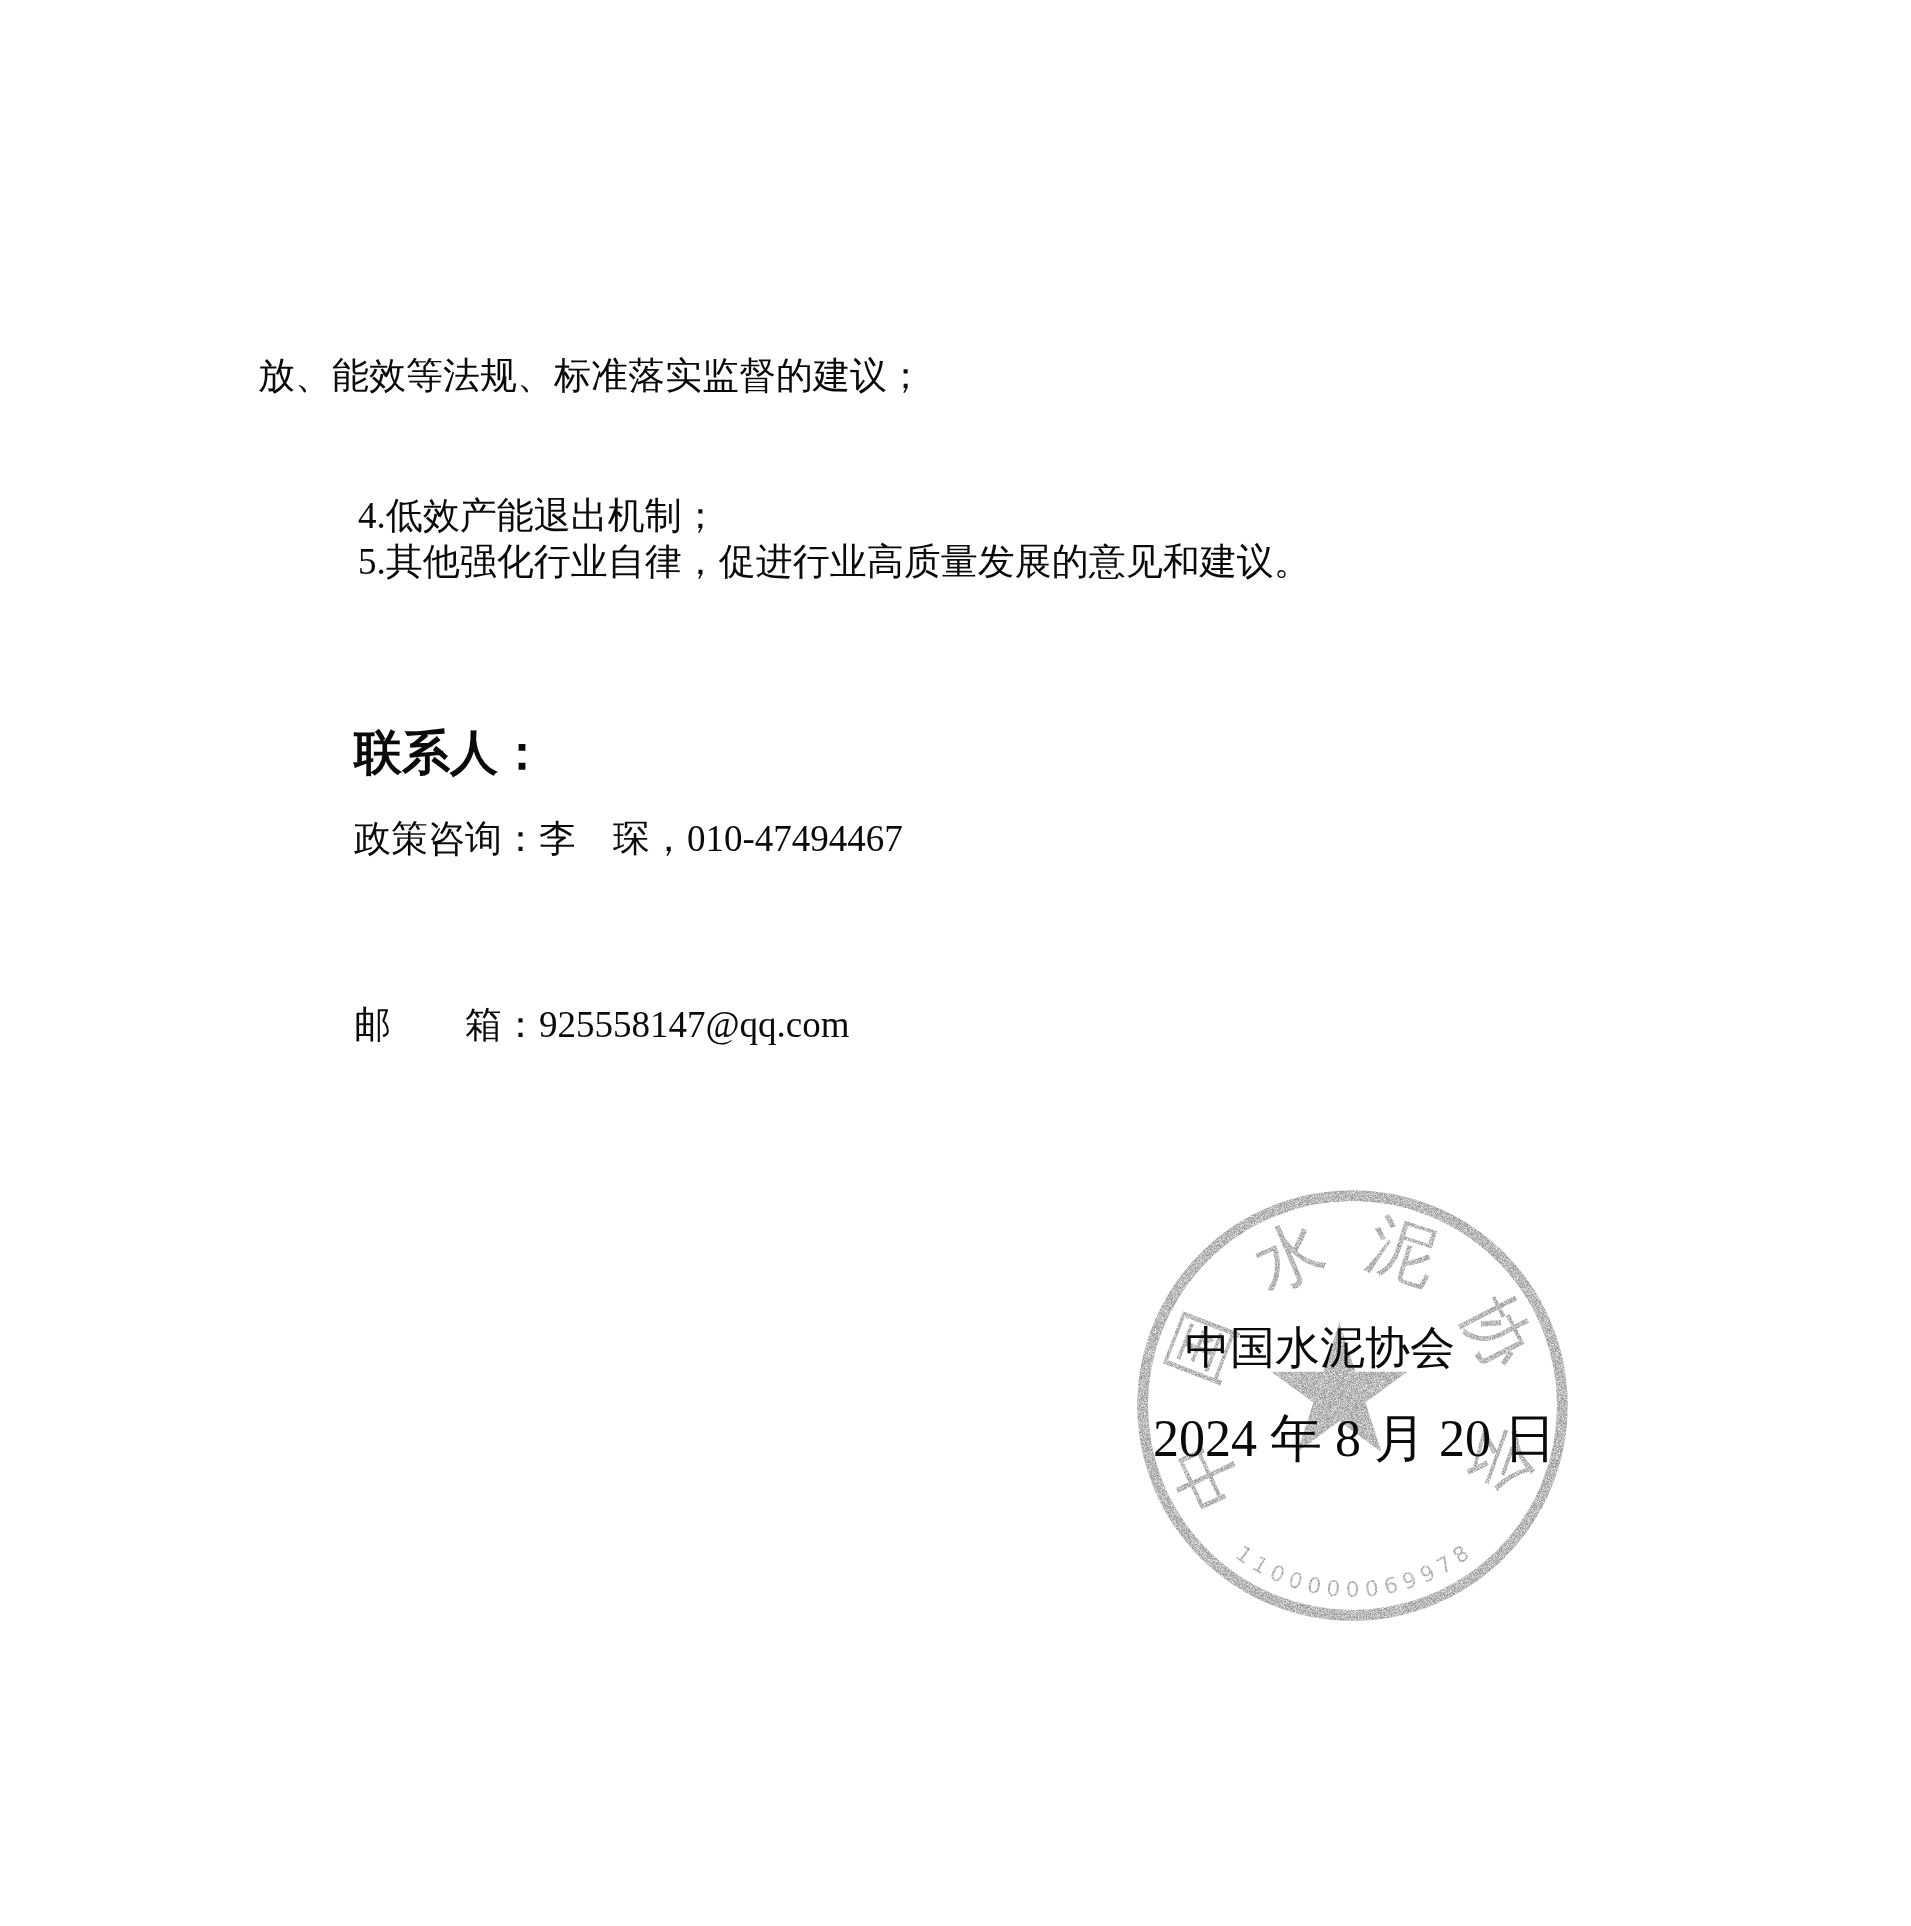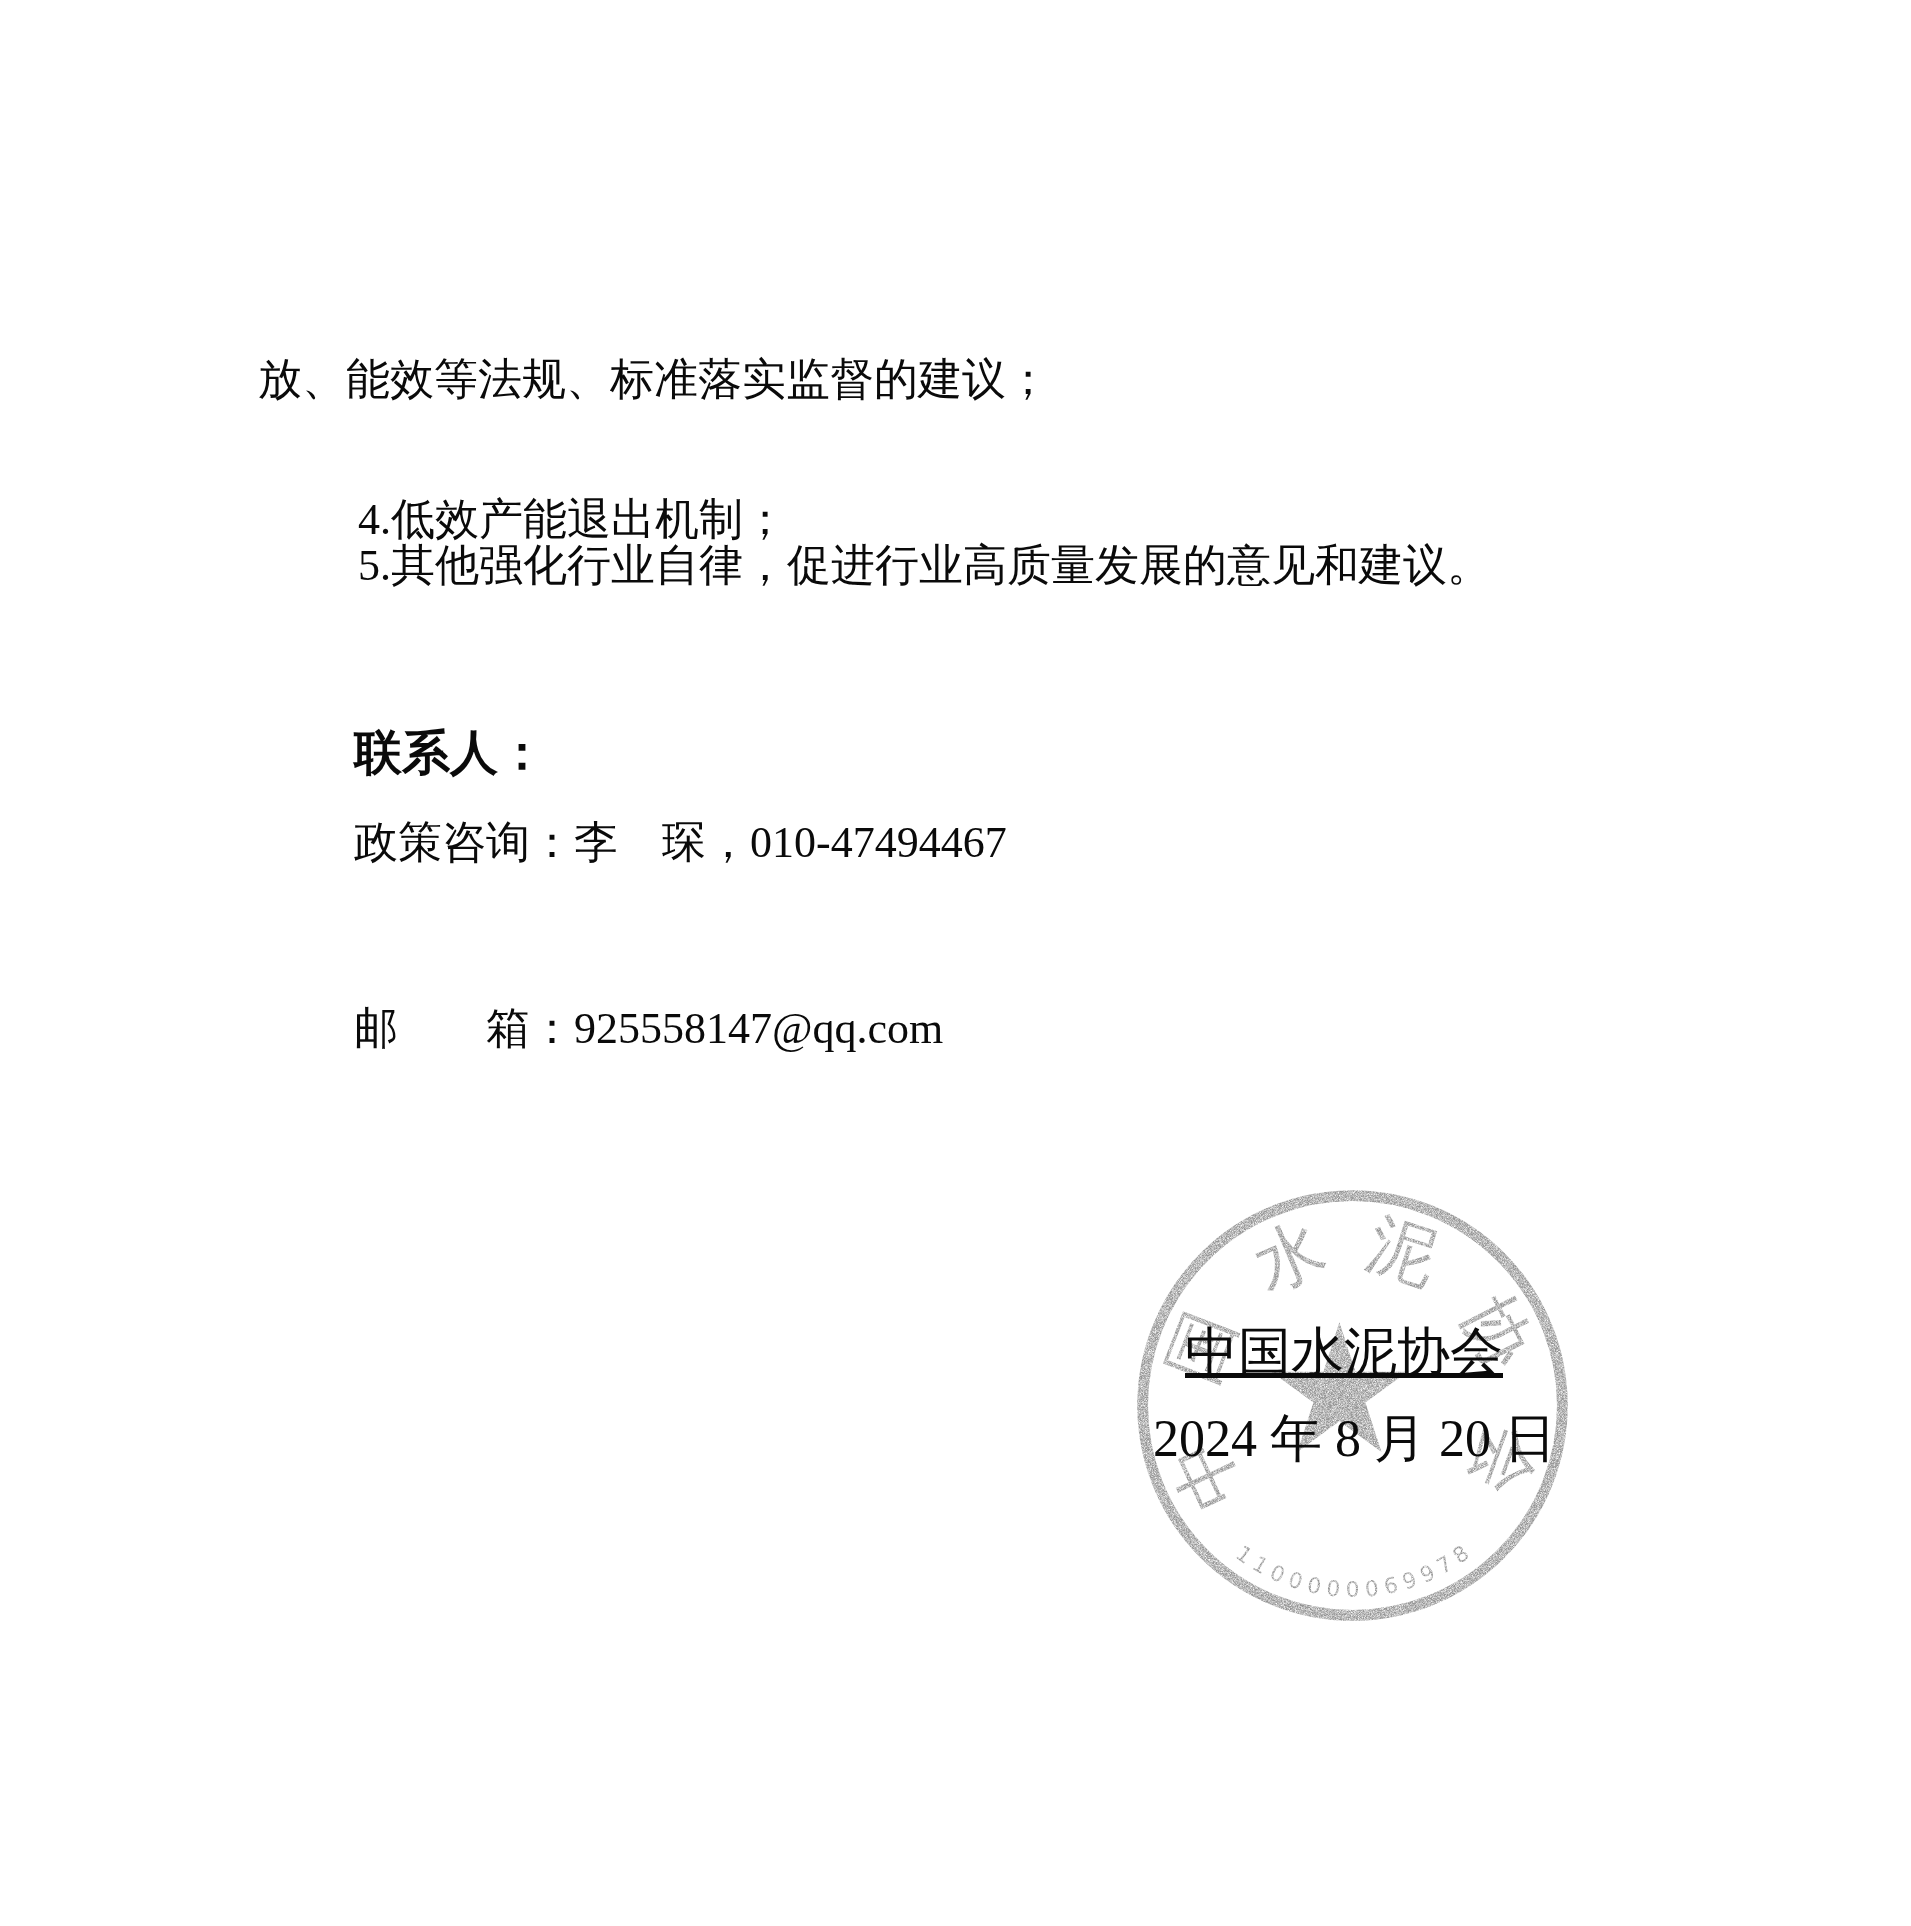--- a/index.html
+++ b/index.html
@@ -13,33 +13,32 @@
   }
   .page {
     position: relative;
     width: 1911px;
     height: 2703px;
     background: #ffffff;
   }
   .ln {
     position: absolute;
     margin: 0;
-    font-size: 44px;
+    font-size: 37px;
     line-height: 1.08;
     white-space: pre;
     letter-spacing: 0;
   }
   .ln.bold-hei {
     font-family: "Liberation Sans", "DejaVu Sans", sans-serif;
     font-weight: 700;
     font-size: 48px;
   }
   .sig-org {
-    font-size: 53px;
-    text-decoration: underline;
+    font-size: 45px;
   }
   .sig-date {
     font-size: 52px;
   }
   .seal {
     position: absolute;
     left: 1133px;
     top: 1186px;
     width: 439px;
     height: 439px;

